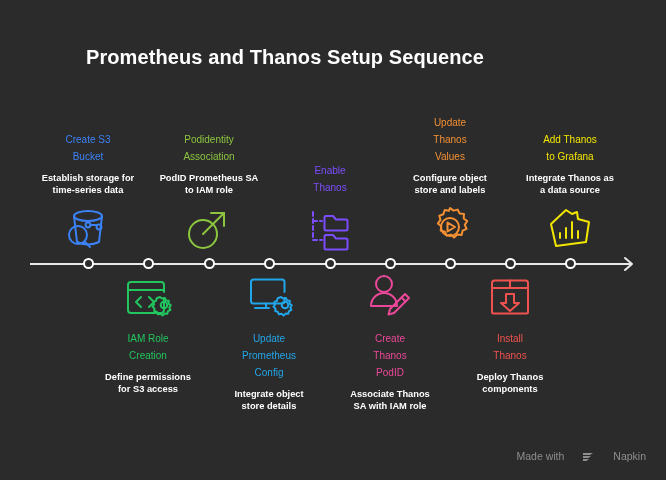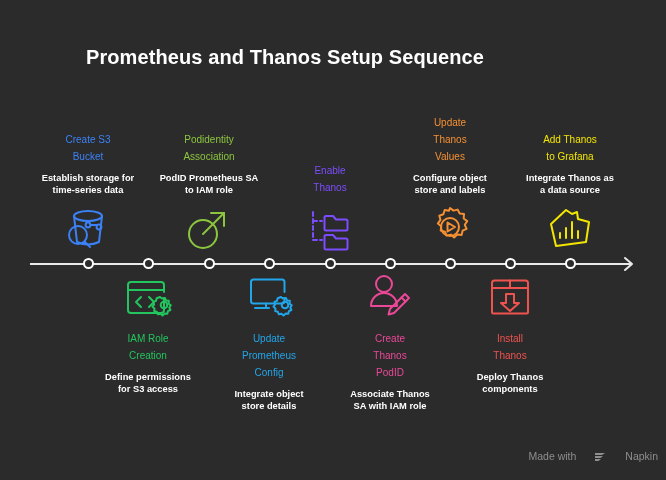--- a/index.html
+++ b/index.html
@@ -60,21 +60,21 @@
   
   .step.up .text-wrap { position:absolute; bottom:62px; left:0; width:100%; }
   .step.up .icon { bottom:0; }
 
   
   .step.dn .icon { top:0; }
   .step.dn .text-wrap { position:absolute; top:62px; left:0; width:100%; }
 
   
   .watermark {
-    position:absolute; right:8px; bottom:18px;
+    position:absolute; right:20px; bottom:18px;
     display:flex; align-items:center; gap:18px;
     font-size:10.5px; color:#8e8e8e; font-weight:500;
   }
   .watermark .wm-mark { display:flex; align-items:center; }
 </style>
 </head>
 <body>
 
 <div id="canvas">
 

